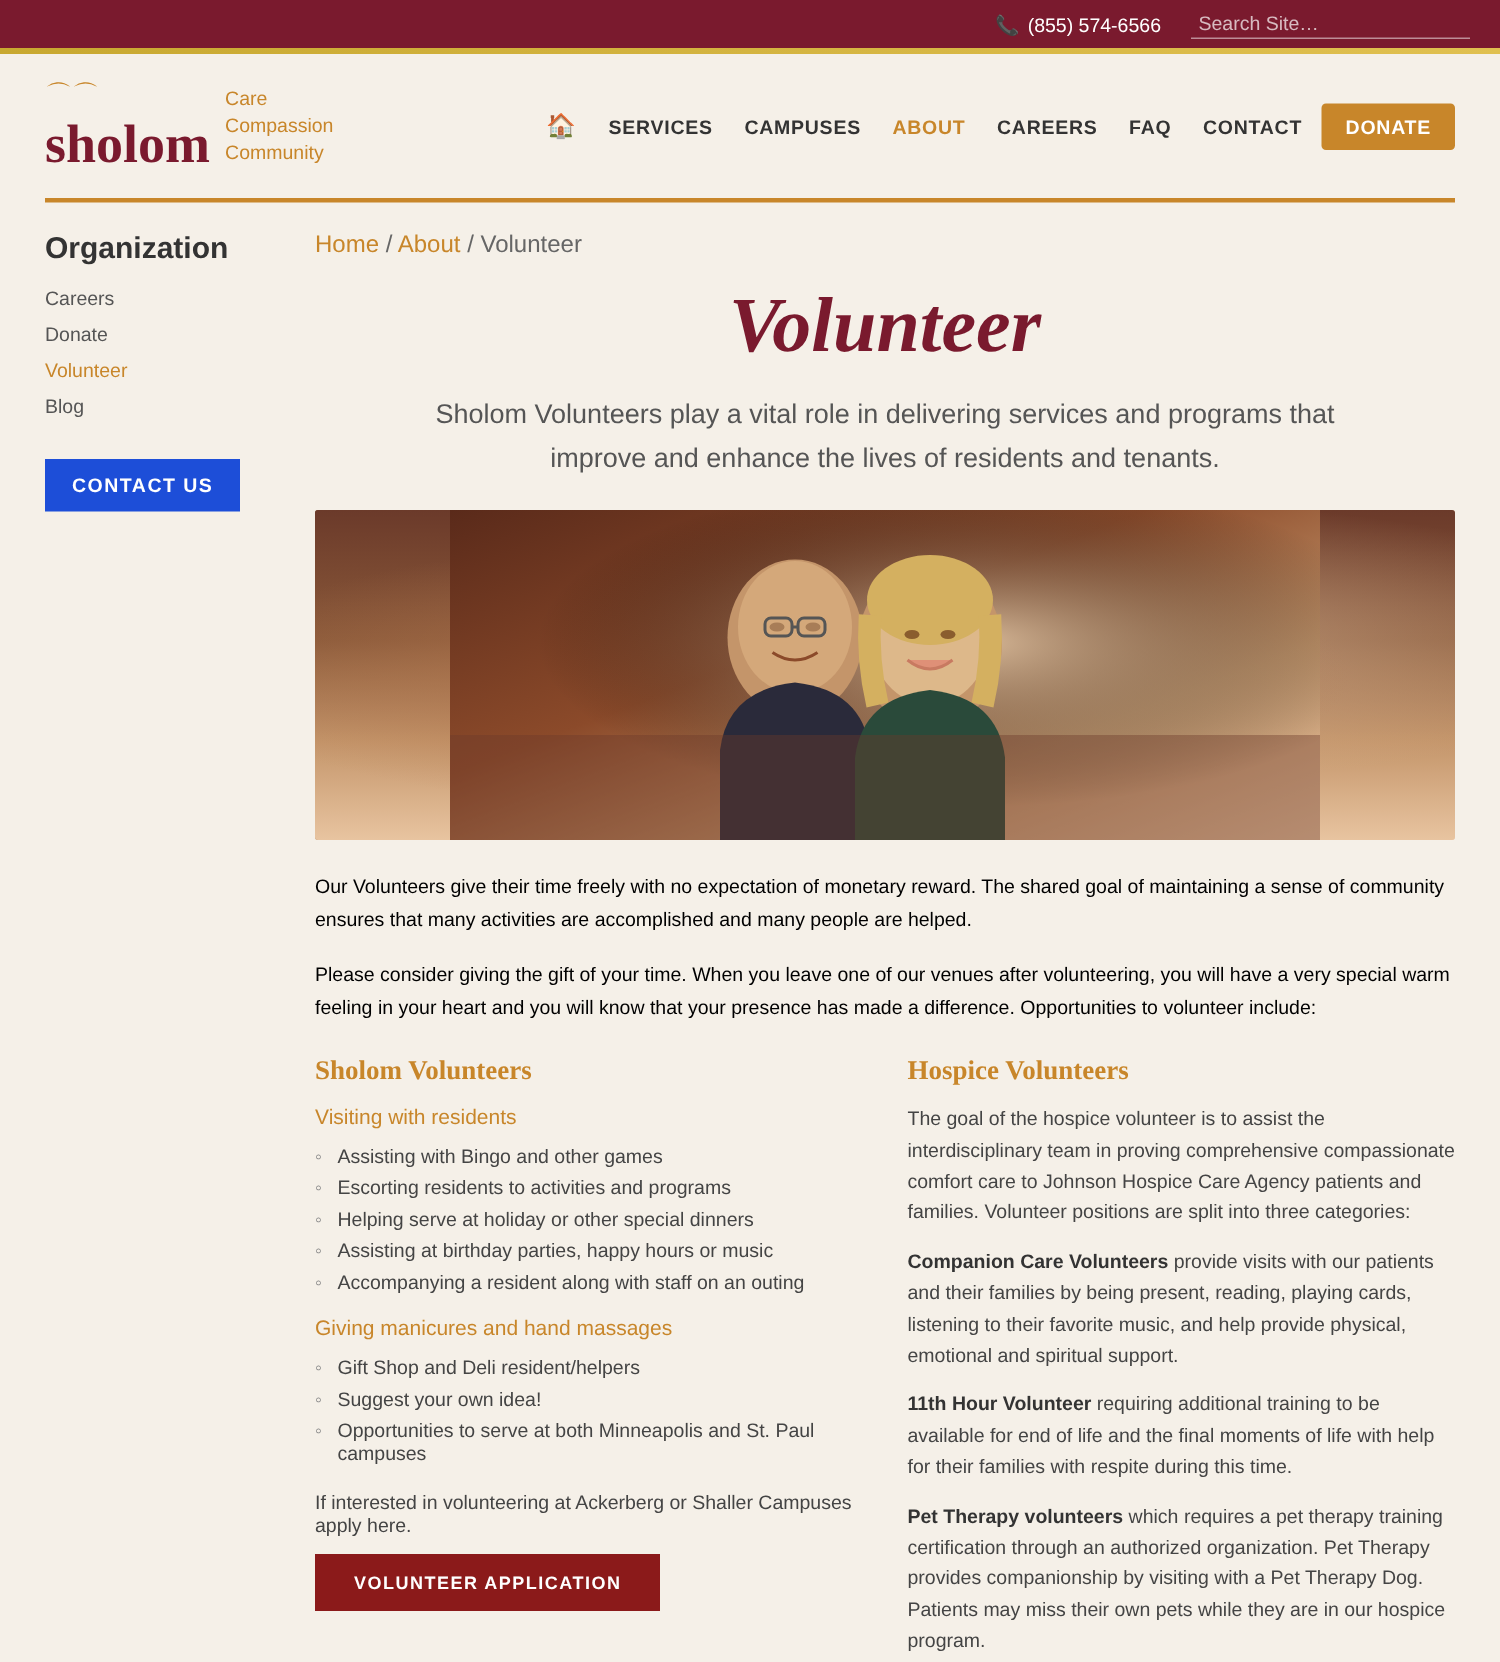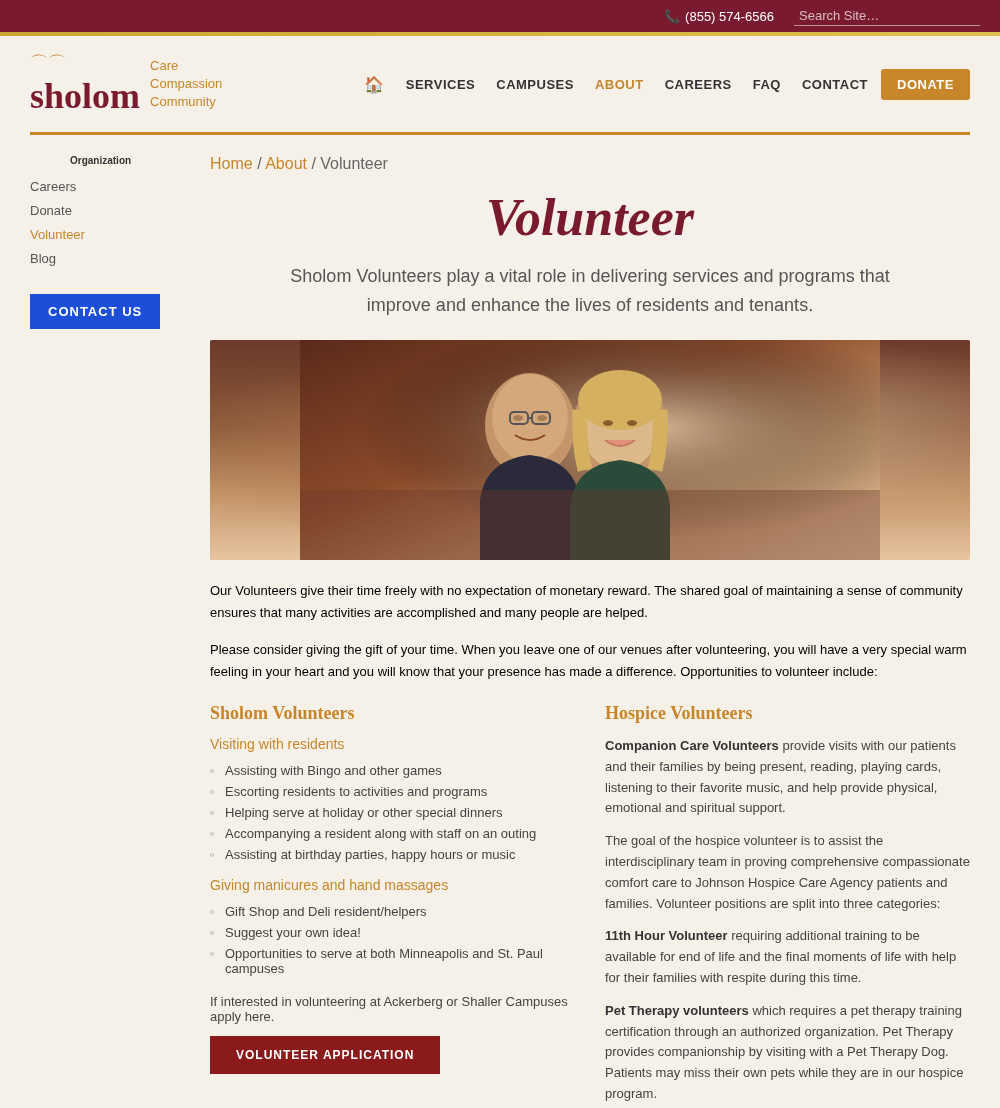--- a/index.html
+++ b/index.html
@@ -71,21 +71,21 @@
 
     
     .content-wrapper {
       display: flex;
       padding: 20px 30px;
       gap: 20px;
     }
 
     
     .sidebar { width: 160px; flex-shrink: 0; }
-    .sidebar .section-title { font-weight: bold; font-size: 10px; color: #333; margin-bottom: 12px; margin-left: 40px; }
+    .sidebar .section-title { font-weight: bold; font-size: 20px; color: #333; margin-bottom: 12px; }
     .sidebar ul { list-style: none; }
     .sidebar ul li { margin-bottom: 8px; }
     .sidebar ul li a { color: #555; text-decoration: none; font-size: 13px; }
     .sidebar ul li a.active { color: #c8862a; }
     .contact-us-btn {
       display: inline-block;
       margin-top: 20px;
       background: #1d4ed8;
       color: white;
       padding: 10px 18px;
@@ -304,42 +304,42 @@
 
     <div class="two-col">
 
       <div class="col-left">
         <div class="section-heading">Sholom Volunteers</div>
         <div class="sub-heading">Visiting with residents</div>
         <ul class="bullet-list">
           <li>Assisting with Bingo and other games</li>
           <li>Escorting residents to activities and programs</li>
           <li>Helping serve at holiday or other special dinners</li>
+          <li>Assisting at birthday parties, happy hours or music</li>
           <li>Accompanying a resident along with staff on an outing</li>
-          <li>Assisting at birthday parties, happy hours or music</li>
         </ul>
         <div class="sub-heading">Giving manicures and hand massages</div>
         <ul class="bullet-list">
           <li>Gift Shop and Deli resident/helpers</li>
           <li>Suggest your own idea!</li>
           <li>Opportunities to serve at both Minneapolis and St. Paul campuses</li>
         </ul>
         <p class="apply-text">
           <span>If interested in volunteering at Ackerberg or Shaller Campuses apply here.</span>
         </p>
         <a href="#" class="volunteer-btn">VOLUNTEER APPLICATION</a>
       </div>
 
       <div class="col-right">
         <div class="section-heading">Hospice Volunteers</div>
+        <p class="hospice-text">The goal of the hospice volunteer is to assist the interdisciplinary team in proving comprehensive compassionate comfort care to Johnson Hospice Care Agency patients and families. Volunteer positions are split into three categories:</p>
         <p class="hospice-text">
           <span class="hospice-bold">Companion Care Volunteers</span>
           <span> provide visits with our patients and their families by being present, reading, playing cards, listening to their favorite music, and help provide physical, emotional and spiritual support.</span>
         </p>
-        <p class="hospice-text">The goal of the hospice volunteer is to assist the interdisciplinary team in proving comprehensive compassionate comfort care to Johnson Hospice Care Agency patients and families. Volunteer positions are split into three categories:</p>
         <p class="hospice-text">
           <span class="hospice-bold">11th Hour Volunteer</span>
           <span> requiring additional training to be available for end of life and the final moments of life with help for their families with respite during this time.</span>
         </p>
         <p class="hospice-text">
           <span class="hospice-bold">Pet Therapy volunteers</span>
           <span> which requires a pet therapy training certification through an authorized organization. Pet Therapy provides companionship by visiting with a Pet Therapy Dog. Patients may miss their own pets while they are in our hospice program.</span>
         </p>
         <a href="#" class="volunteer-btn">HOSPICE VOLUNTEER APPLICATION</a>
       </div>

